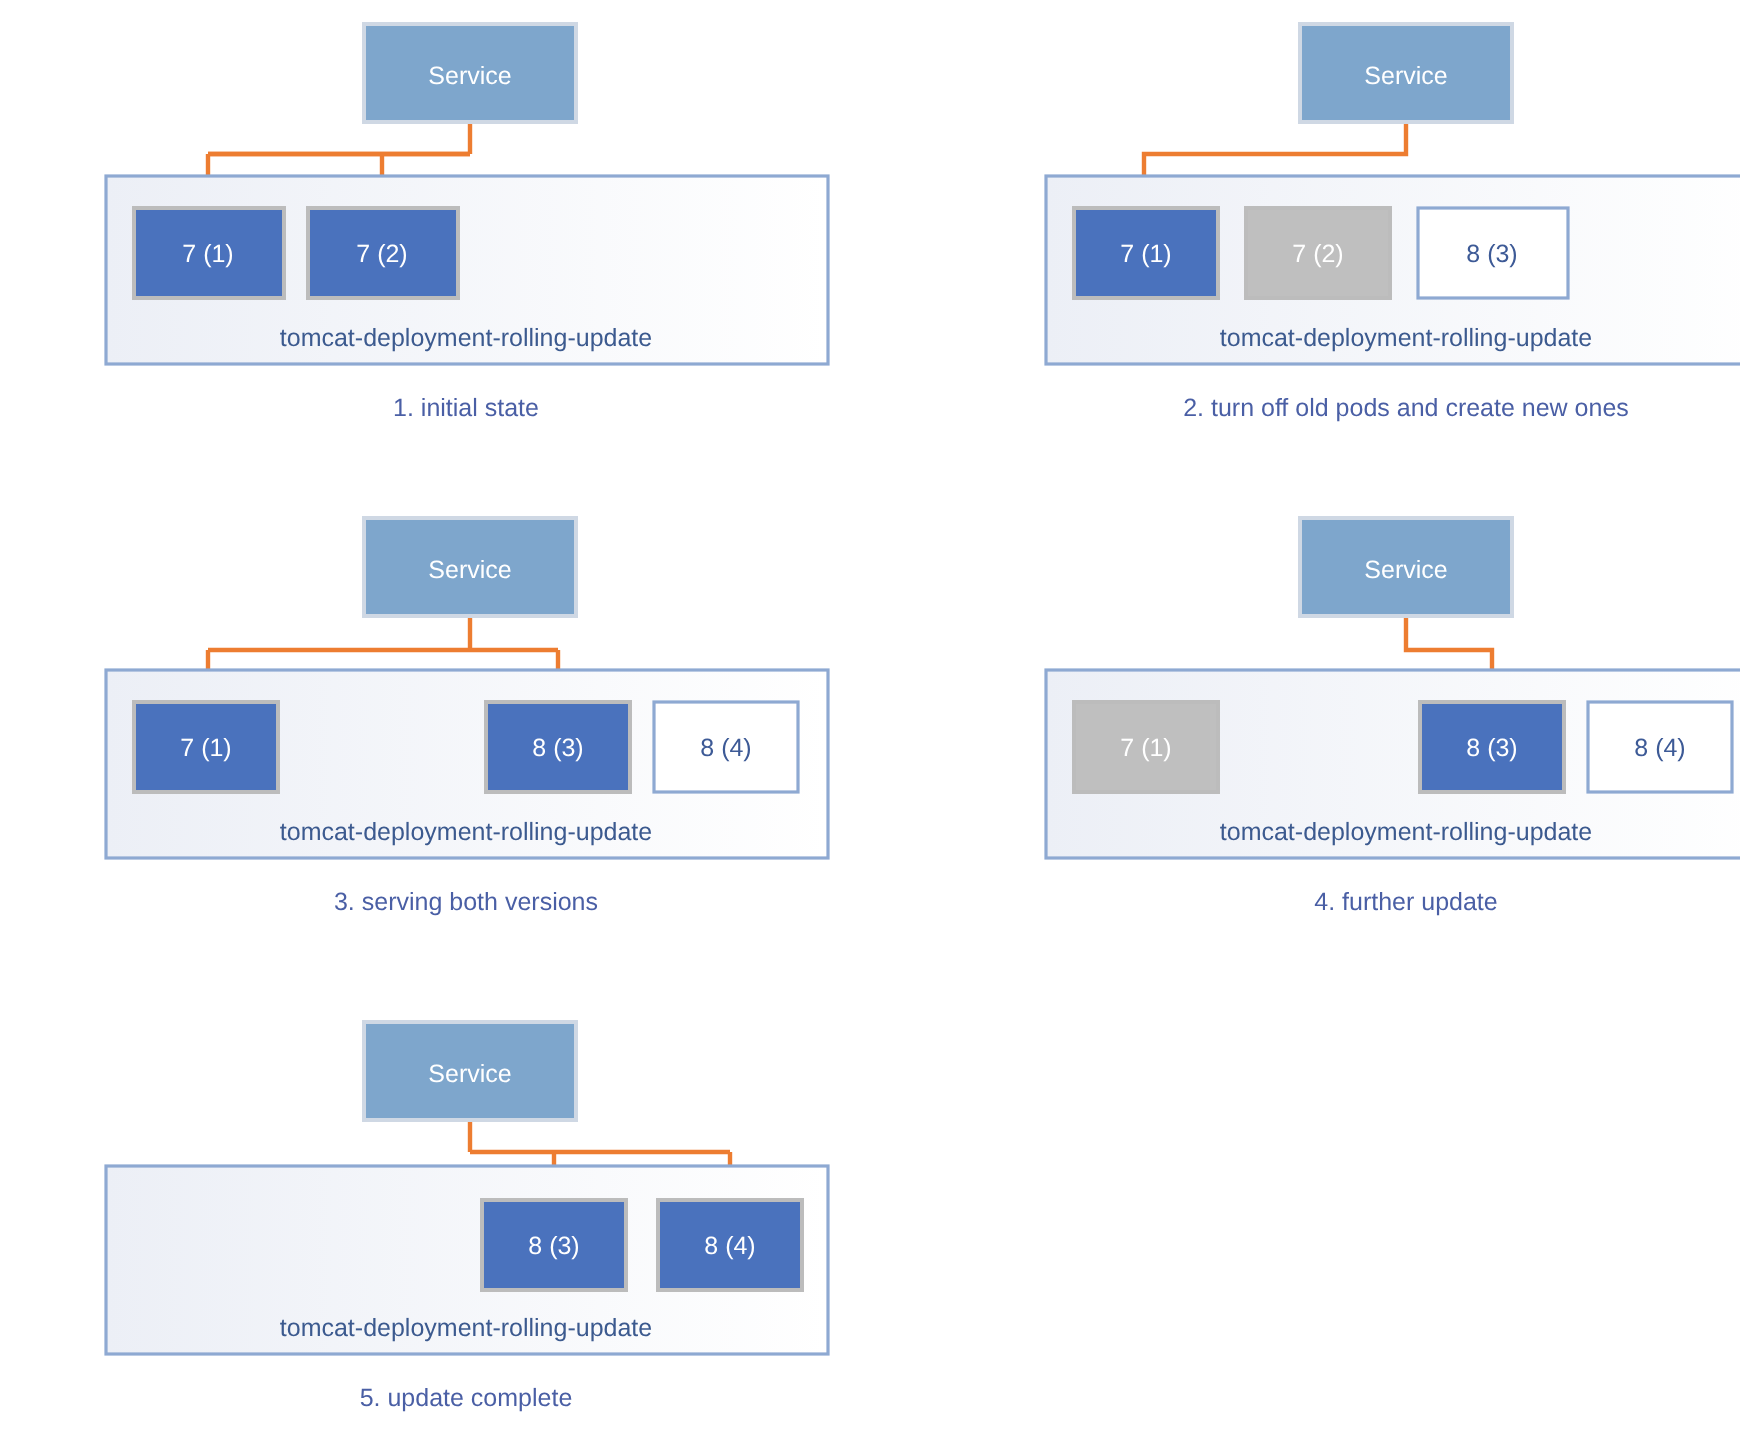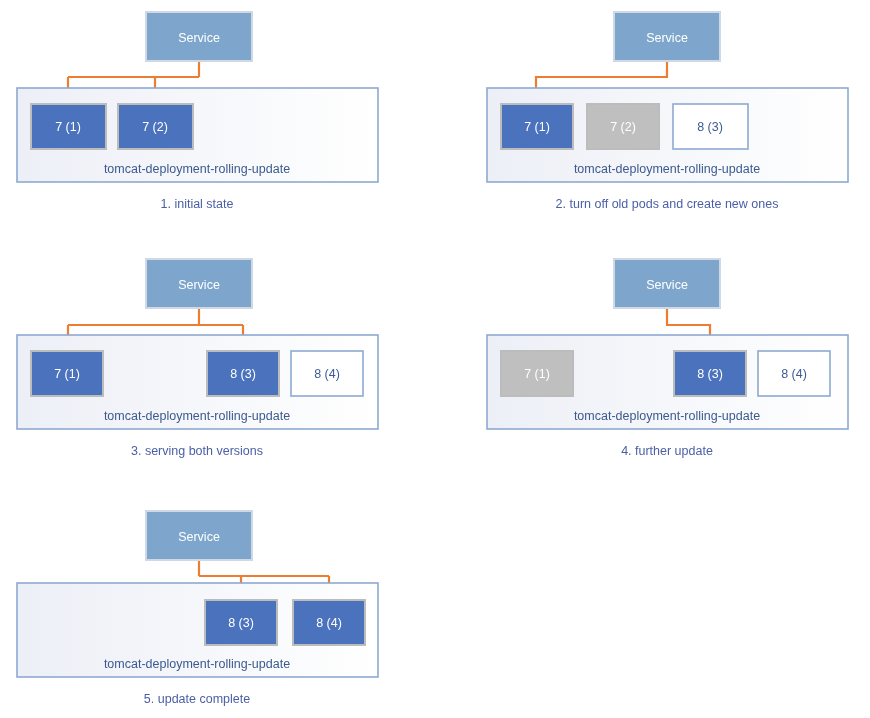--- a/index.html
+++ b/index.html
@@ -16,20 +16,21 @@
   #diagram-root {
     position: relative;
     width: 870px;
     height: 718px;
   }
   svg.panel-svg {
     display: block;
   }
   .panel {
     position: absolute;
+    margin-left: 36px;
   }
   text {
     font-family: "Liberation Sans", sans-serif;
   }
   .svc-label {
     font-size: 12.5px;
     fill: #ffffff;
   }
   .pod-label-light {
     font-size: 12.5px;

